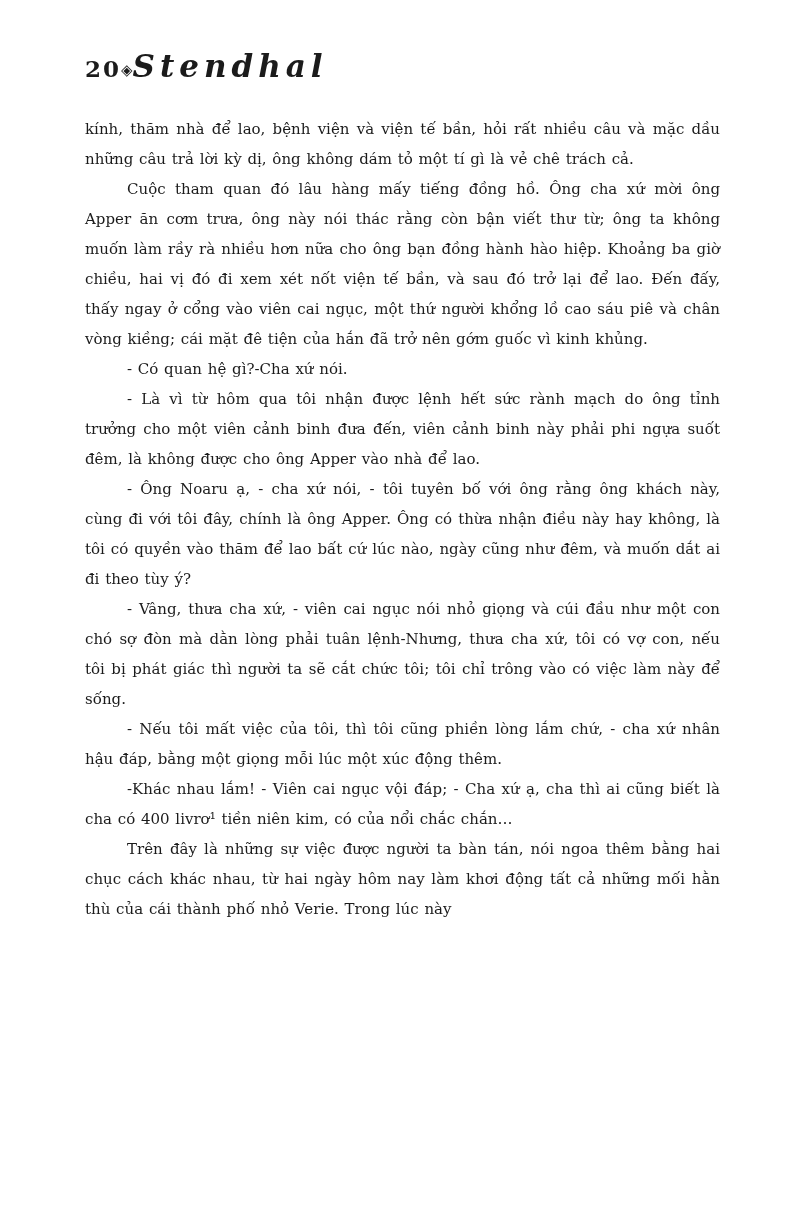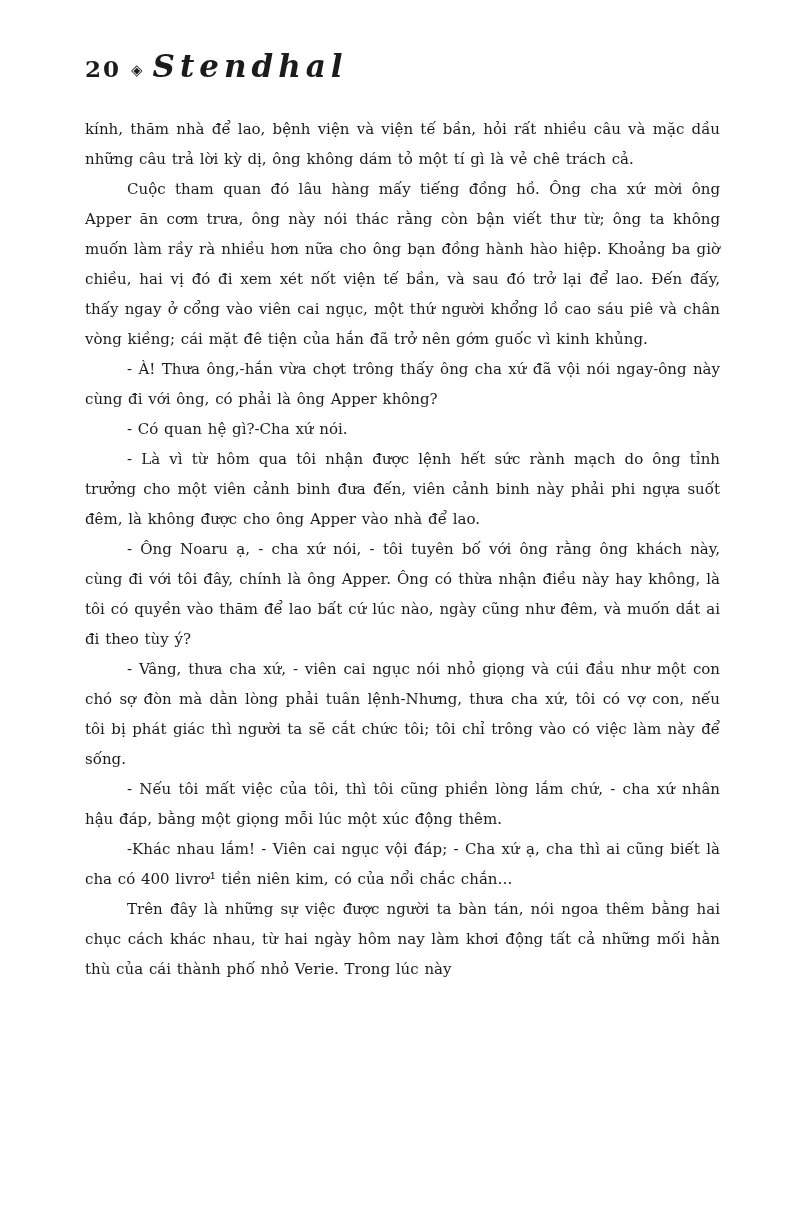--- a/index.html
+++ b/index.html
@@ -14,21 +14,20 @@
     box-sizing: border-box;
     background: #ffffff;
     padding: 40px 80px 0 85px;
     font-family: "DejaVu Serif", "Liberation Serif", serif;
     color: #1b1b1b;
     overflow: hidden;
   }
   .page-header {
     display: flex;
     align-items: baseline;
-    gap: 10px;
     margin: 8px 0 30px 0;
     font-size: 23px;
   }
   .page-number {
     letter-spacing: 2px;
     font-weight: bold;
   }
   .diamond {
     font-size: 15px;
     transform: translateY(-2px);
@@ -58,21 +57,20 @@
 
   <div class="page-header">
     <span class="page-number">20</span>
     <span class="diamond">◈</span>
     <span class="author-name">Stendhal</span>
   </div>
 
   <div class="body-text">
     <p class="continuation">kính, thăm nhà để lao, bệnh viện và viện tế bần, hỏi rất nhiều câu và mặc dầu những câu trả lời kỳ dị, ông không dám tỏ một tí gì là vẻ chê trách cả.</p>
     <p>Cuộc tham quan đó lâu hàng mấy tiếng đồng hồ. Ông cha xứ mời ông Apper ăn cơm trưa, ông này nói thác rằng còn bận viết thư từ; ông ta không muốn làm rầy rà nhiều hơn nữa cho ông bạn đồng hành hào hiệp. Khoảng ba giờ chiều, hai vị đó đi xem xét nốt viện tế bần, và sau đó trở lại để lao. Đến đấy, thấy ngay ở cổng vào viên cai ngục, một thứ người khổng lồ cao sáu piê và chân vòng kiềng; cái mặt đê tiện của hắn đã trở nên gớm guốc vì kinh khủng.</p>
-    <p>- À! Thưa ông,-hắn vừa chợt trông thấy ông cha xứ đã vội nói ngay-ông này cùng đi với ông, có phải là ông Apper không?</p>
     <p>- Có quan hệ gì?-Cha xứ nói.</p>
     <p>- Là vì từ hôm qua tôi nhận được lệnh hết sức rành mạch do ông tỉnh trưởng cho một viên cảnh binh đưa đến, viên cảnh binh này phải phi ngựa suốt đêm, là không được cho ông Apper vào nhà để lao.</p>
     <p>- Ông Noaru ạ, - cha xứ nói, - tôi tuyên bố với ông rằng ông khách này, cùng đi với tôi đây, chính là ông Apper. Ông có thừa nhận điều này hay không, là tôi có quyền vào thăm để lao bất cứ lúc nào, ngày cũng như đêm, và muốn dắt ai đi theo tùy ý?</p>
     <p>- Vâng, thưa cha xứ, - viên cai ngục nói nhỏ giọng và cúi đầu như một con chó sợ đòn mà dằn lòng phải tuân lệnh-Nhưng, thưa cha xứ, tôi có vợ con, nếu tôi bị phát giác thì người ta sẽ cắt chức tôi; tôi chỉ trông vào có việc làm này để sống.</p>
     <p>- Nếu tôi mất việc của tôi, thì tôi cũng phiền lòng lắm chứ, - cha xứ nhân hậu đáp, bằng một giọng mỗi lúc một xúc động thêm.</p>
     <p>-Khác nhau lắm! - Viên cai ngục vội đáp; - Cha xứ ạ, cha thì ai cũng biết là cha có 400 livrơ¹ tiền niên kim, có của nổi chắc chắn…</p>
     <p>Trên đây là những sự việc được người ta bàn tán, nói ngoa thêm bằng hai chục cách khác nhau, từ hai ngày hôm nay làm khơi động tất cả những mối hằn thù của cái thành phố nhỏ Verie. Trong lúc này</p>
   </div>
 
 </div>

